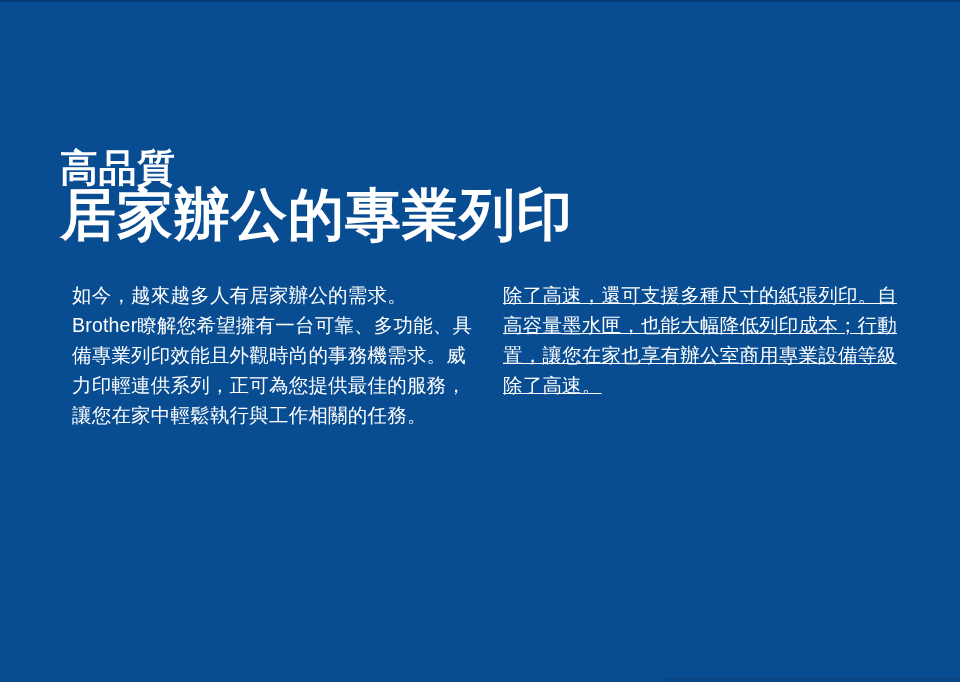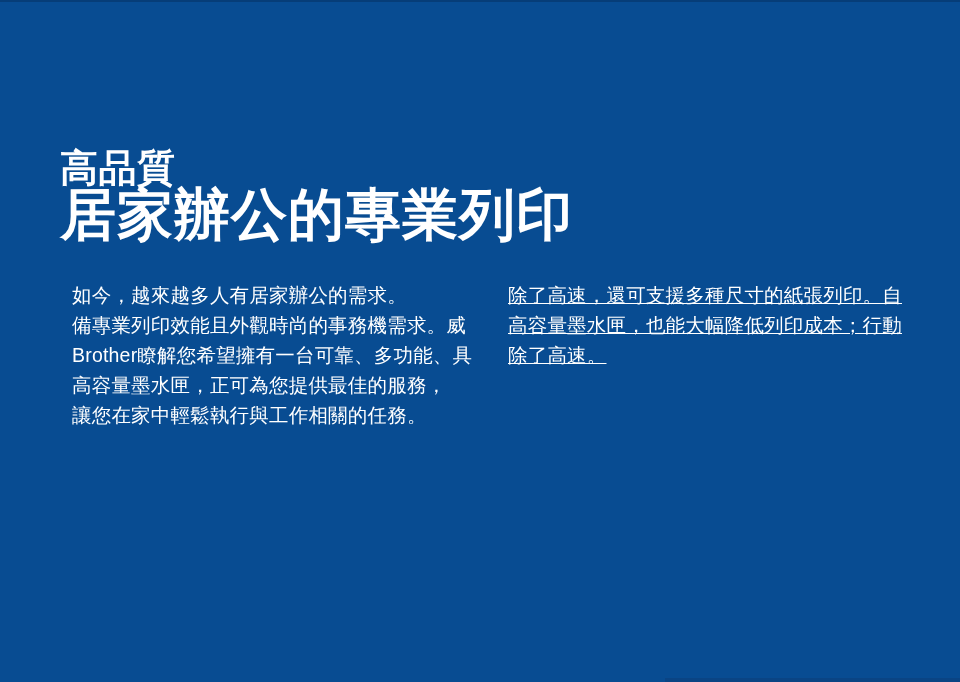--- a/index.html
+++ b/index.html
@@ -73,21 +73,20 @@
 
   
   #body-columns {
     position: absolute;
     left: 72px;
     top: 280px;
     width: 840px;
     display: flex;
     flex-direction: row;
     align-items: flex-start;
-    justify-content: space-between;
   }
 
   .body-column {
     color: #ffffff;
     font-size: 19.5px;
     line-height: 30px;
     letter-spacing: 0.2px;
   }
 
   #body-column-left {
@@ -114,29 +113,30 @@
 
   <div id="headline">
     <span class="headline-line" id="headline-line-1">高品質</span>
     <span class="headline-line" id="headline-line-2">居家辦公的專業列印</span>
   </div>
 
   <div id="body-columns">
 
     <div class="body-column" id="body-column-left">
       <span class="body-line">如今，越來越多人有居家辦公的需求。</span>
+      <span class="body-line">Brother瞭解您希望擁有一台可靠、多功能、具</span>
       <span class="body-line">備專業列印效能且外觀時尚的事務機需求。威</span>
-      <span class="body-line">Brother瞭解您希望擁有一台可靠、多功能、具</span>
-      <span class="body-line">高容量墨水匣，正可為您提供最佳的服務，</span>
+      <span class="body-line">力印輕連供系列，正可為您提供最佳的服務，</span>
       <span class="body-line">讓您在家中輕鬆執行與工作相關的任務。</span>
     </div>
 
     <div class="body-column" id="body-column-right">
       <span class="body-line">除了高速，還可支援多種尺寸的紙張列印。自</span>
       <span class="body-line">高容量墨水匣，也能大幅降低列印成本；行動</span>
+      <span class="body-line">置，讓您在家也享有辦公室商用專業設備等級</span>
       <span class="body-line">除了高速。</span>
     </div>
 
   </div>
 
   <div id="bottom-edge-rule"></div>
 
 </div>
 
 </body></html>

